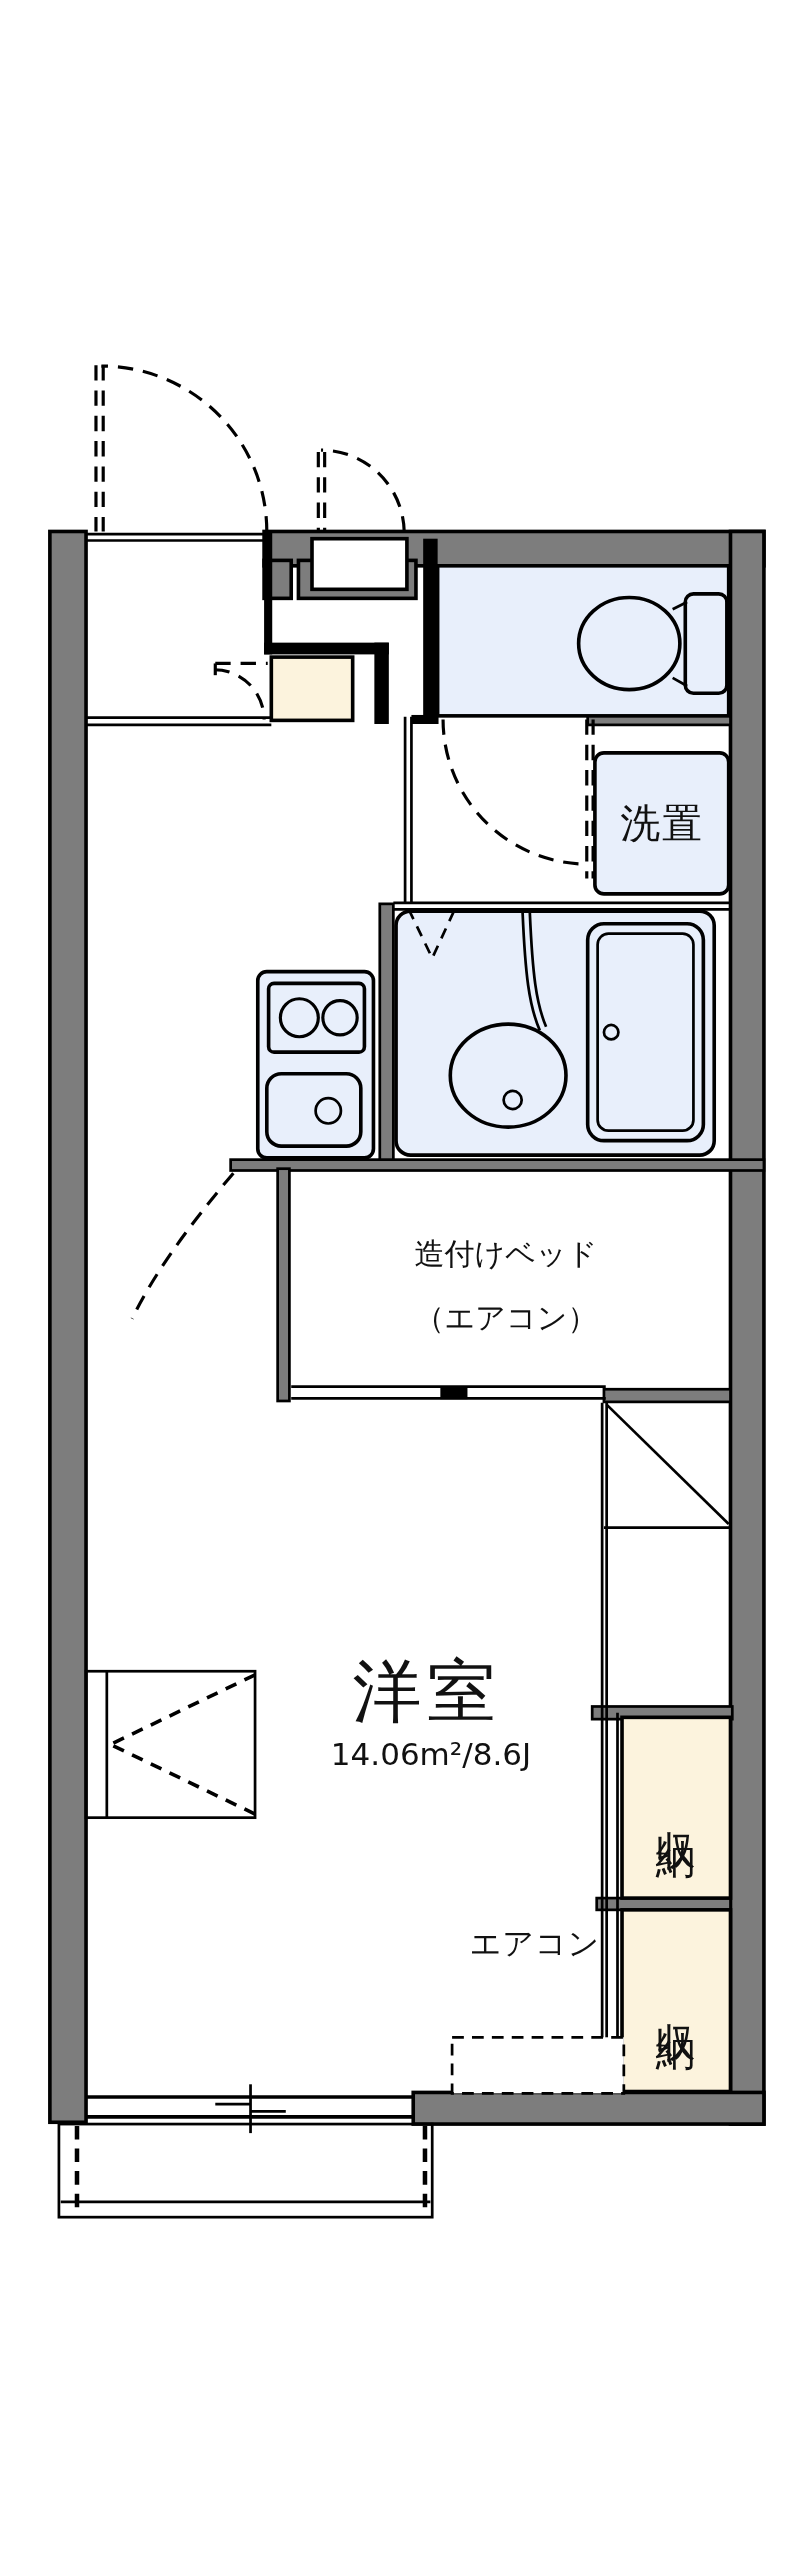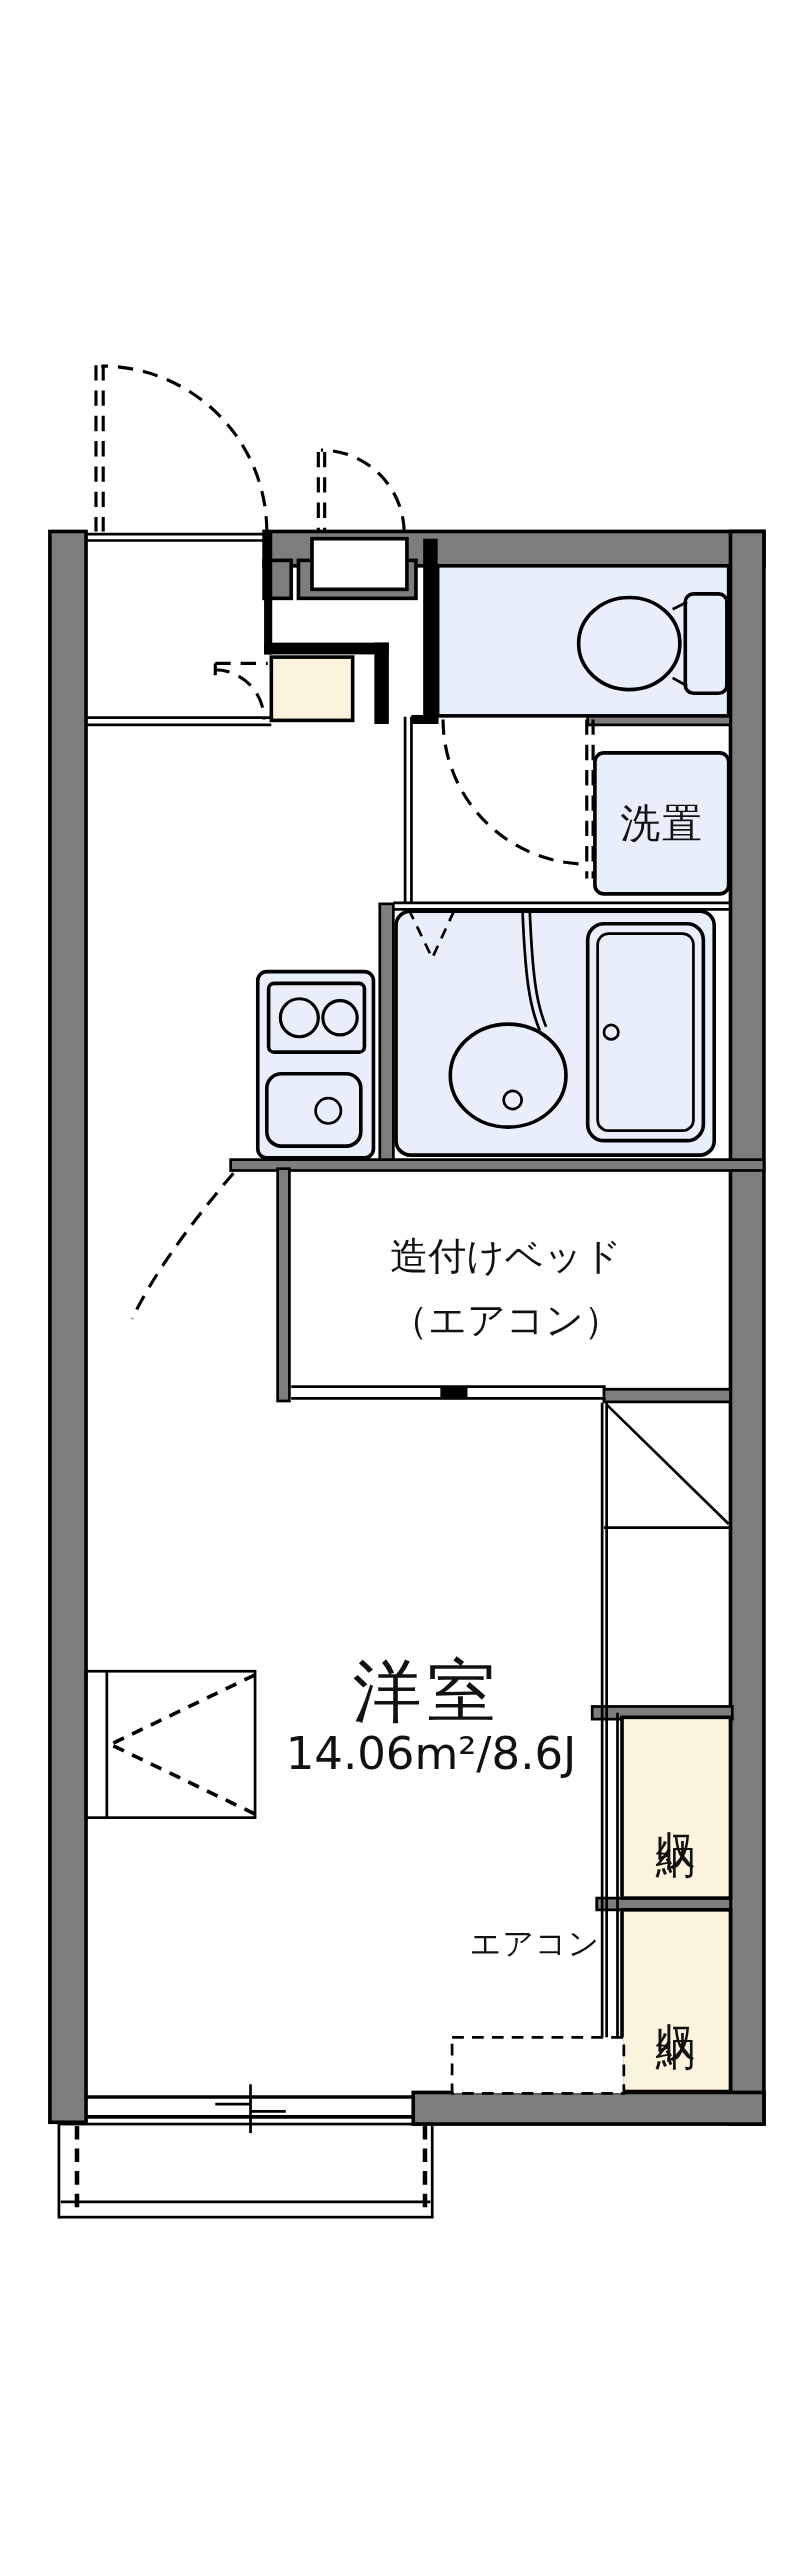--- a/index.html
+++ b/index.html
@@ -2,23 +2,23 @@
 <html style="font-size:14.5px"><head>
 <meta charset="utf-8">
 <style>
   html,body{margin:0;padding:0;background:#fff;}
   #stage{position:relative;width:812px;height:2576px;background:#ffffff;overflow:hidden;
          font-family:"DejaVu Sans","Liberation Sans",sans-serif;}
   #plan-svg{position:absolute;left:0;top:0;}
   .lbl{position:absolute;transform:translate(-50%,-50%);color:#111;white-space:nowrap;
        text-align:center;line-height:1.1;}
   .lbl-washstand{font-size:40px;letter-spacing:1.8px;}
-  .lbl-bed{font-size:38px;line-height:1.5;}
+  .lbl-bed{font-size:30px;line-height:1.5;font-family:Liberation Mono, monospace;}
   .lbl-room-name{font-size:69px;letter-spacing:5.4px;}
-  .lbl-room-area{font-size:45px;}
+  .lbl-room-area{font-size:31px;}
   .lbl-storage{font-size:40px;writing-mode:vertical-rl;letter-spacing:9px;}
   .lbl-aircon{font-size:31px;letter-spacing:0.9px;}
 </style>
 </head>
 <body>
 
 <div id="stage">
 
 <svg id="plan-svg" width="812" height="2576" viewBox="0 0 898 2850">
 

